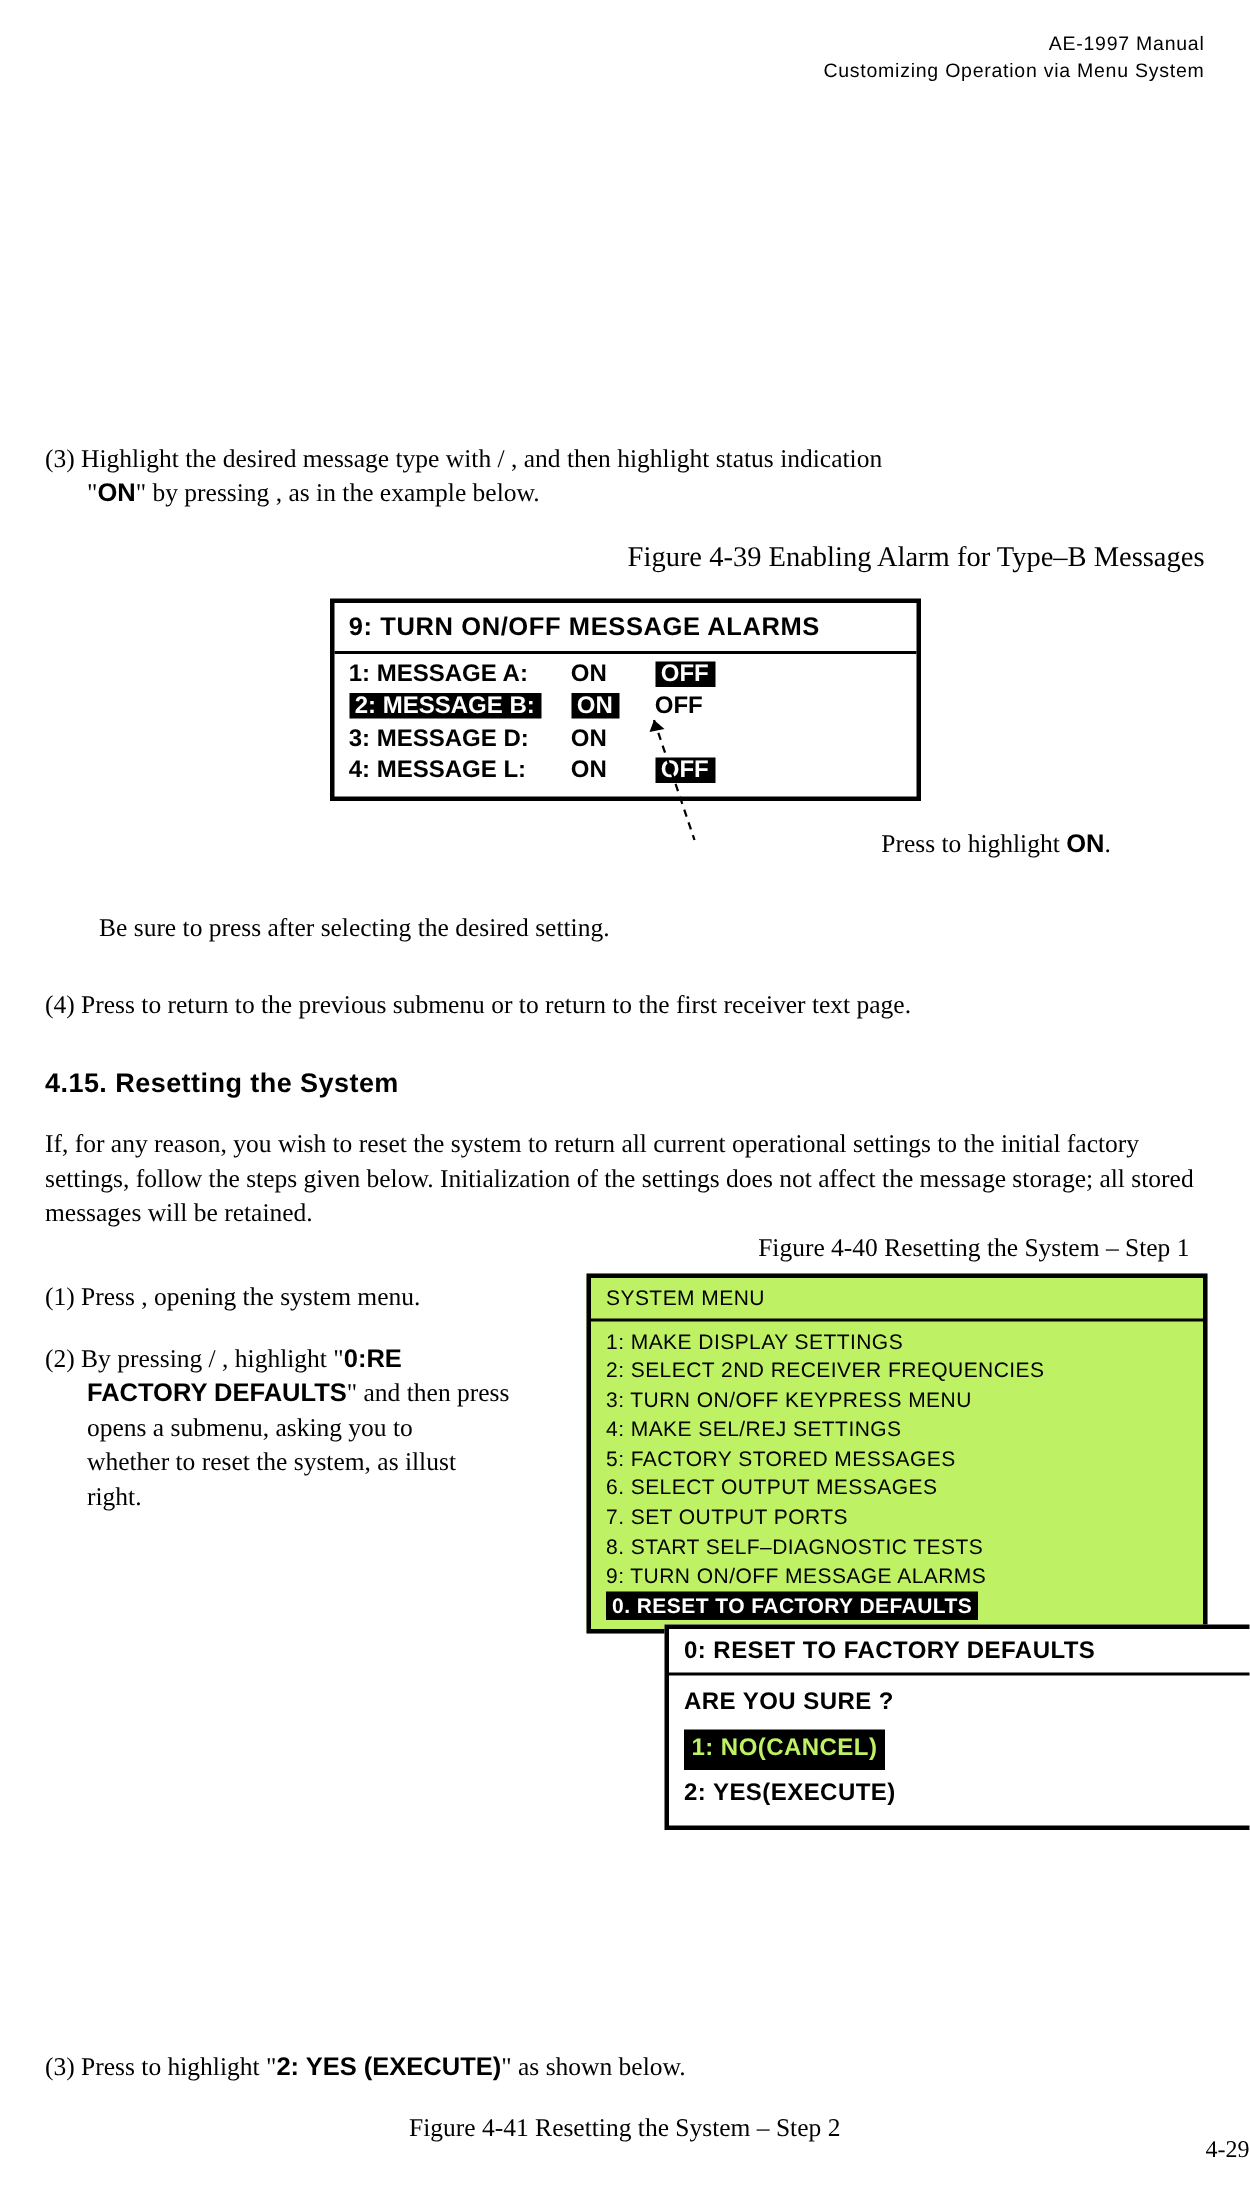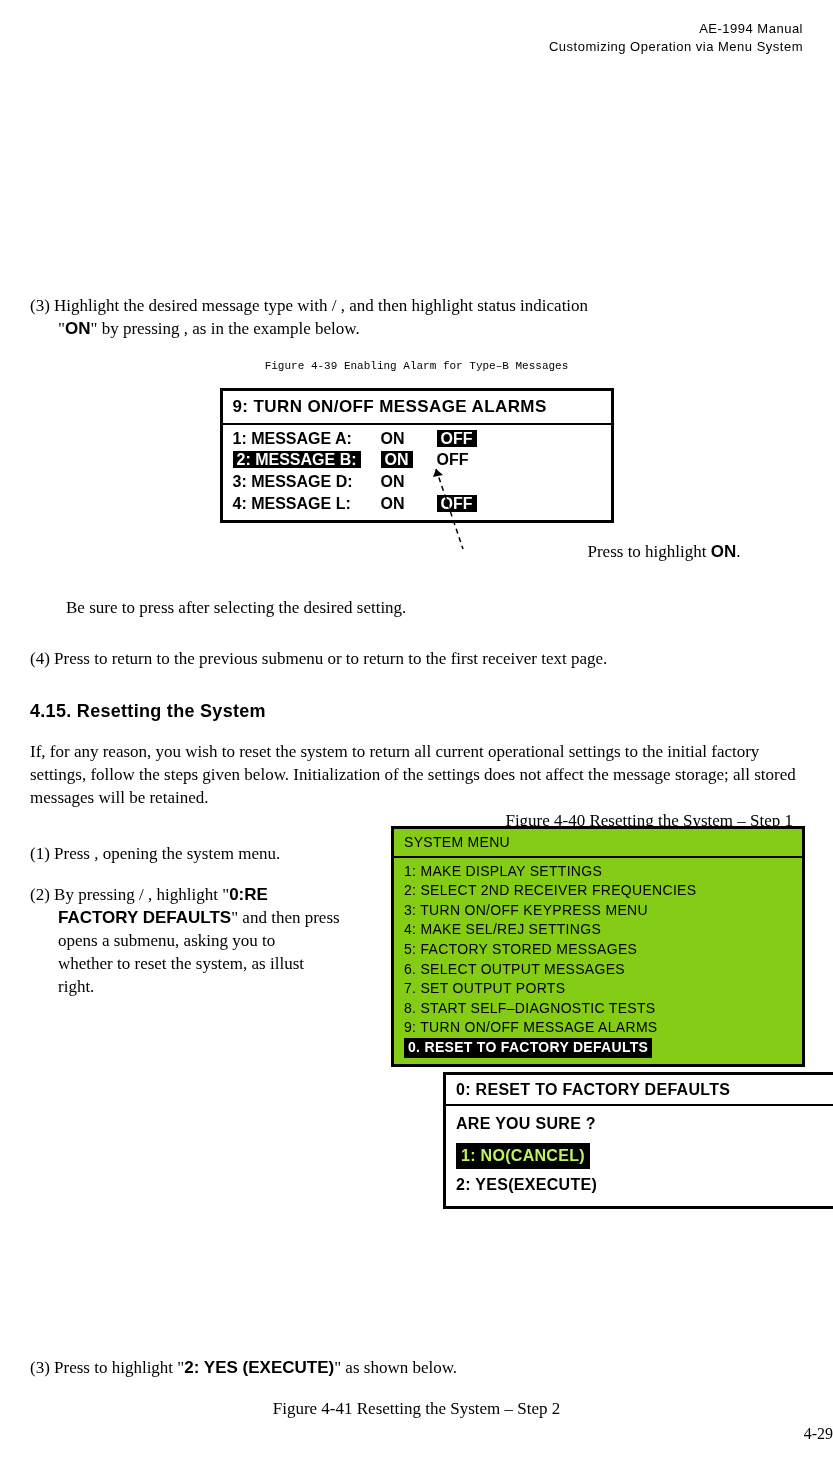--- a/index.html
+++ b/index.html
@@ -24,21 +24,21 @@
     letter-spacing: 0.5px;
   }
   .body-text {
     font-size: 17px;
     line-height: 1.35;
     margin-top: 240px;
   }
   .body-text p { margin: 0; }
   .body-text .indent { padding-left: 28px; }
   .bold-sans { font-family: Arial, Helvetica, sans-serif; font-weight: bold; }
-  .fig-caption { text-align: center; margin-top: 18px; margin-bottom: 14px; font-size: 11px; font-family: Liberation Mono, monospace; }
+  .fig-caption { text-align: right; margin-top: 18px; margin-bottom: 14px; font-size: 19px; }
   
   .alarm-box {
     width: 388px;
     margin: 0 auto;
     border: 3px solid #000;
   }
   .alarm-title {
     font-family: Arial, Helvetica, sans-serif;
     font-weight: bold;
     font-size: 17px;
@@ -105,24 +105,24 @@
   }
   .flow2 .fig2cap {
     text-align: right;
     font-size: 17px;
     padding-right: 10px;
     margin-bottom: 6px;
   }
   .sysmenu-box {
     position: absolute;
     right: -2px;
-    top: 16px;
+    top: 28px;
     width: 408px;
     border: 3px solid #000;
-    background: #84cc16;
+    background: #bef264;
     font-family: Arial, Helvetica, sans-serif;
     font-size: 14px;
     line-height: 1.4;
     letter-spacing: 0.3px;
   }
   .sysmenu-box .title {
     padding: 4px 8px 3px 10px;
     border-bottom: 2px solid #000;
     font-size: 14px;
   }
@@ -182,21 +182,21 @@
     text-align: right;
     font-size: 16px;
   }
 </style>
 </head>
 <body>
 
 <div class="page">
 
   <div class="header-right">
-    <div>AE-1994 Manual</div>
+    <div>AE-1997 Manual</div>
     <div>Customizing Operation via Menu System</div>
   </div>
 
   <div class="body-text">
     <p>
       <span>(3) Highlight the desired message type with </span>
       <span> / </span>
       <span> , and then highlight status indication</span>
     </p>
     <p class="indent">

